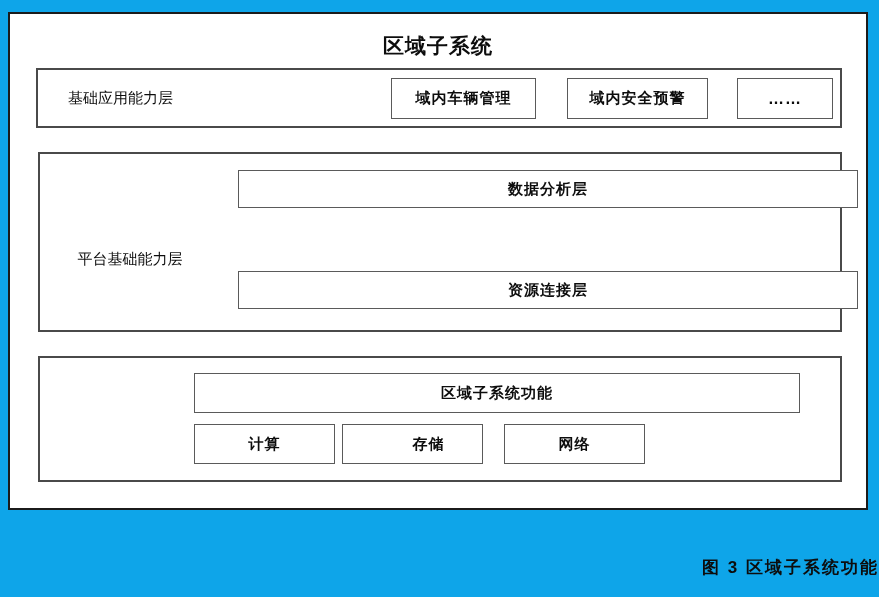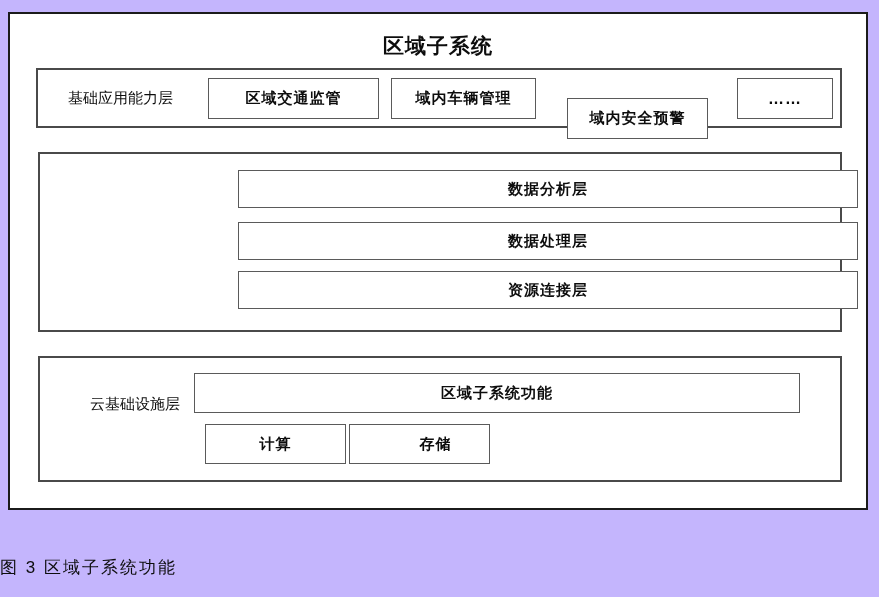--- a/index.html
+++ b/index.html
@@ -5,21 +5,21 @@
   html, body {
     margin: 0;
     padding: 0;
     background: #ffffff;
     font-family: "Liberation Sans", "DejaVu Sans", sans-serif;
   }
   .screen {
     position: relative;
     width: 879px;
     height: 597px;
-    background: #c4b5fd;
+    background: #0ea5e9;
     color: #0d0d0d;
     overflow: hidden;
   }
   .outer-box {
     position: absolute;
     left: 8px;
     top: 12px;
     width: 856px;
     height: 494px;
     border: 2px solid #1b1b1b;
@@ -61,69 +61,68 @@
     align-items: center;
     justify-content: center;
     font-size: 15px;
     font-weight: bold;
     box-sizing: border-box;
     letter-spacing: 1px;
   }
   
   .b-app1 { left: 170px; top: 8px; width: 171px; height: 41px; }
   .b-app2 { left: 353px; top: 8px; width: 145px; height: 41px; }
-  .b-app3 { left: 529px; top: 8px; width: 141px; height: 41px; margin-top: 20px; }
+  .b-app3 { left: 529px; top: 8px; width: 141px; height: 41px; }
   .b-app4 { left: 699px; top: 8px; width: 96px;  height: 41px; }
   .ellipsis-box { font-size: 16px; line-height: 0; }
   
   .b-mid { left: 154px; width: 620px; height: 38px; margin-left: 44px; }
   .b-mid1 { top: 16px; }
   .b-mid2 { top: 68px; }
   .b-mid3 { top: 117px; }
   
   .b-platform { left: 154px; top: 15px; width: 606px; height: 40px; }
   .b-infra { top: 66px; width: 141px; height: 40px; }
-  .b-infra1 { left: 154px; margin-left: 11px; }
-  .b-infra2 { left: 309px; padding-left: 32px; }
+  .b-infra1 { left: 154px; }
+  .b-infra2 { left: 302px; padding-left: 32px; }
   .b-infra3 { left: 464px; }
   .b-infra4 { left: 619px; }
   .figure-caption {
     position: absolute;
     left: 0;
     top: 556px;
     width: 100%;
-    text-align: left;
+    text-align: right;
     font-size: 17px;
-    font-weight: normal;
+    font-weight: bold;
     letter-spacing: 2px;
   }
 </style>
 </head>
 <body>
 
 <div class="screen">
   <div class="outer-box">
     <div class="diagram-title">区域子系统</div>
 
     <div class="layer layer-1">
       <div class="layer-label">基础应用能力层</div>
-      <div class="node-box b-app1">区域交通监管</div>
       <div class="node-box b-app2">域内车辆管理</div>
       <div class="node-box b-app3">域内安全预警</div>
       <div class="node-box b-app4 ellipsis-box">……</div>
     </div>
 
     <div class="layer layer-2">
+      <div class="layer-label">平台基础能力层</div>
       <div class="node-box b-mid b-mid1">数据分析层</div>
-      <div class="node-box b-mid b-mid2">数据处理层</div>
       <div class="node-box b-mid b-mid3">资源连接层</div>
     </div>
 
     <div class="layer layer-3">
-      <div class="layer-label">云基础设施层</div>
       <div class="node-box b-platform">区域子系统功能</div>
       <div class="node-box b-infra b-infra1">计算</div>
       <div class="node-box b-infra b-infra2">存储</div>
+      <div class="node-box b-infra b-infra3">网络</div>
     </div>
   </div>
 
   <div class="figure-caption">图 3  区域子系统功能</div>
 </div>
 
 </body></html>

